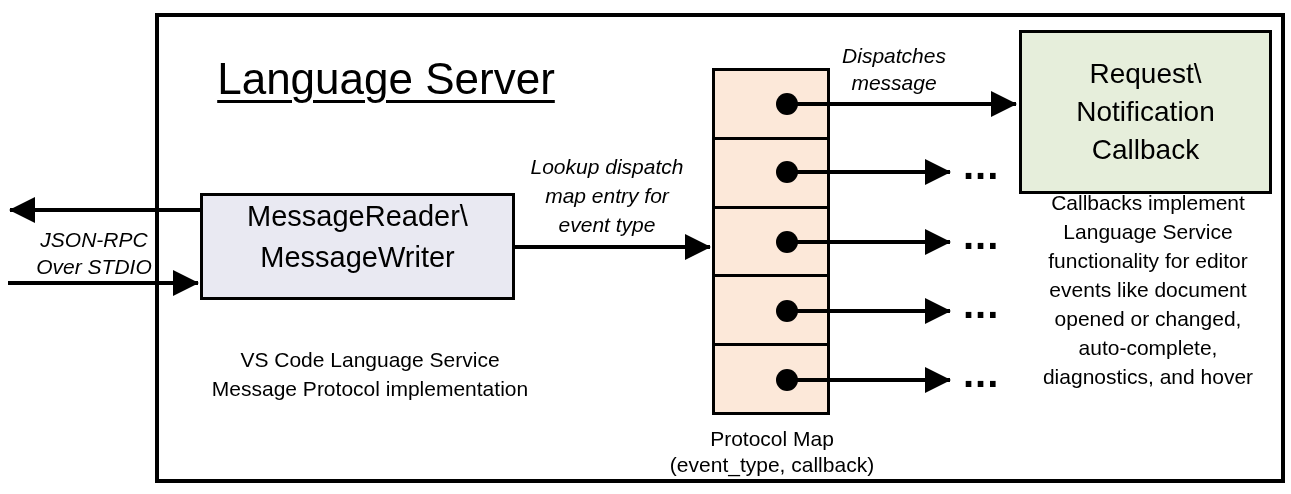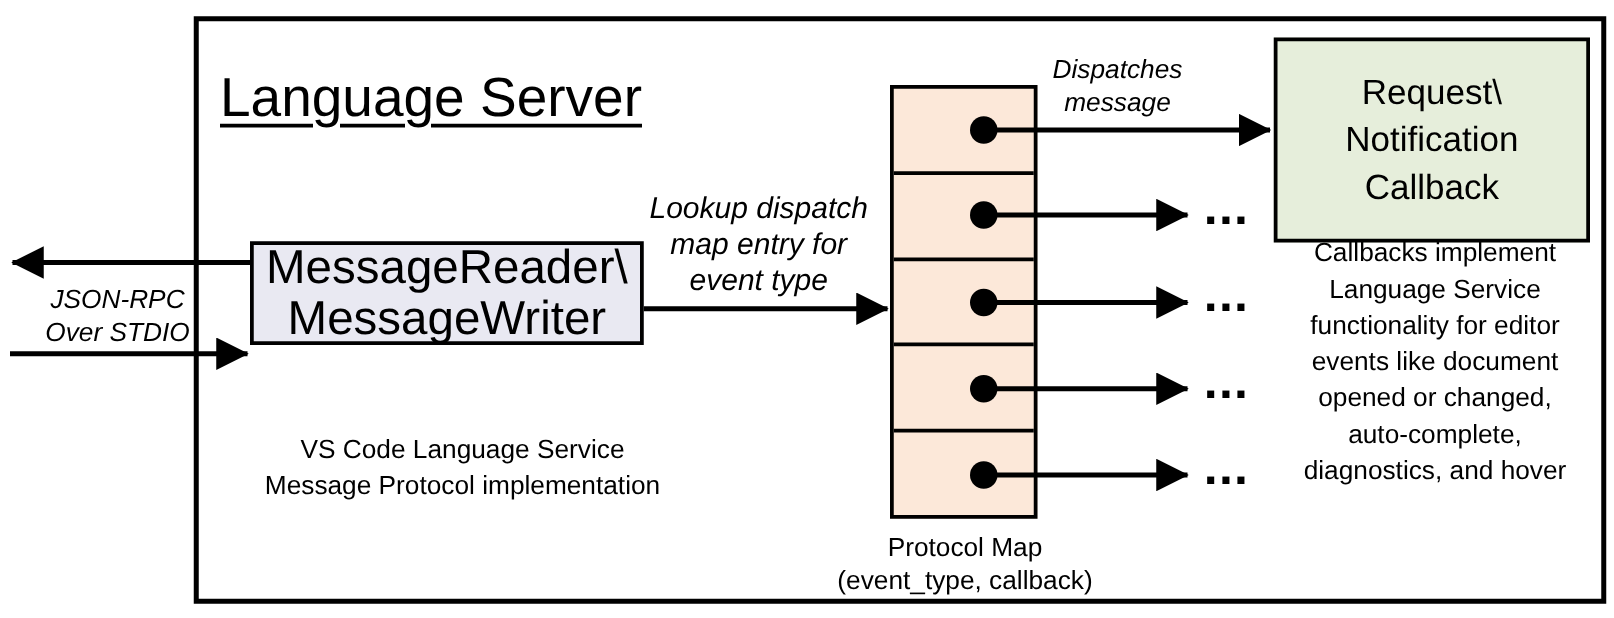--- a/index.html
+++ b/index.html
@@ -10,41 +10,41 @@
   .abs{position:absolute;}
   .pre{white-space:pre-line;}
   .center{text-align:center;}
   .italic{font-style:italic;}
 
   #outer-box{
     left:155px;top:13px;width:1130px;height:470px;
     border:4px solid #000;box-sizing:border-box;background:#fff;
   }
   #title{
-    left:176px;top:54px;width:440px;
-    font-size:44px;line-height:50px;
+    left:166px;top:54px;width:440px;
+    font-size:44px;line-height:50px;text-align:center;
     text-decoration:underline;text-decoration-thickness:3px;text-underline-offset:6px;
   }
   #reader-box{
-    left:200px;top:193px;width:315px;height:83px;box-sizing:border-box;
+    left:200px;top:193px;width:315px;height:107px;box-sizing:border-box;
     border:3px solid #000;background:var(--reader-fill);
-    display:flex;align-items:center;justify-content:center;
-    font-size:38px;line-height:41px;
+    display:flex;align-items:flex-start;justify-content:center;
+    font-size:29px;line-height:41px;
   }
   #reader-caption{
     left:185px;top:309px;width:370px;
     font-size:21px;line-height:29px;margin-top:36px;
   }
   #io-label{
     left:18px;top:226px;width:152px;
     font-size:21px;line-height:27px;
   }
   #lookup-label{
     left:517px;top:152px;width:180px;
-    font-size:24px;line-height:29px;
+    font-size:21px;line-height:29px;
   }
   #dispatch-map{
     left:712px;top:68px;width:118px;height:347px;box-sizing:border-box;
     border:3px solid #000;background:var(--cell-fill);
     display:flex;flex-direction:column;
   }
   .dispatch-cell{flex:1;box-sizing:border-box;}
   .dispatch-cell + .dispatch-cell{border-top:3px solid #000;}
   #dispatch-caption{
     left:647px;top:426px;width:250px;

